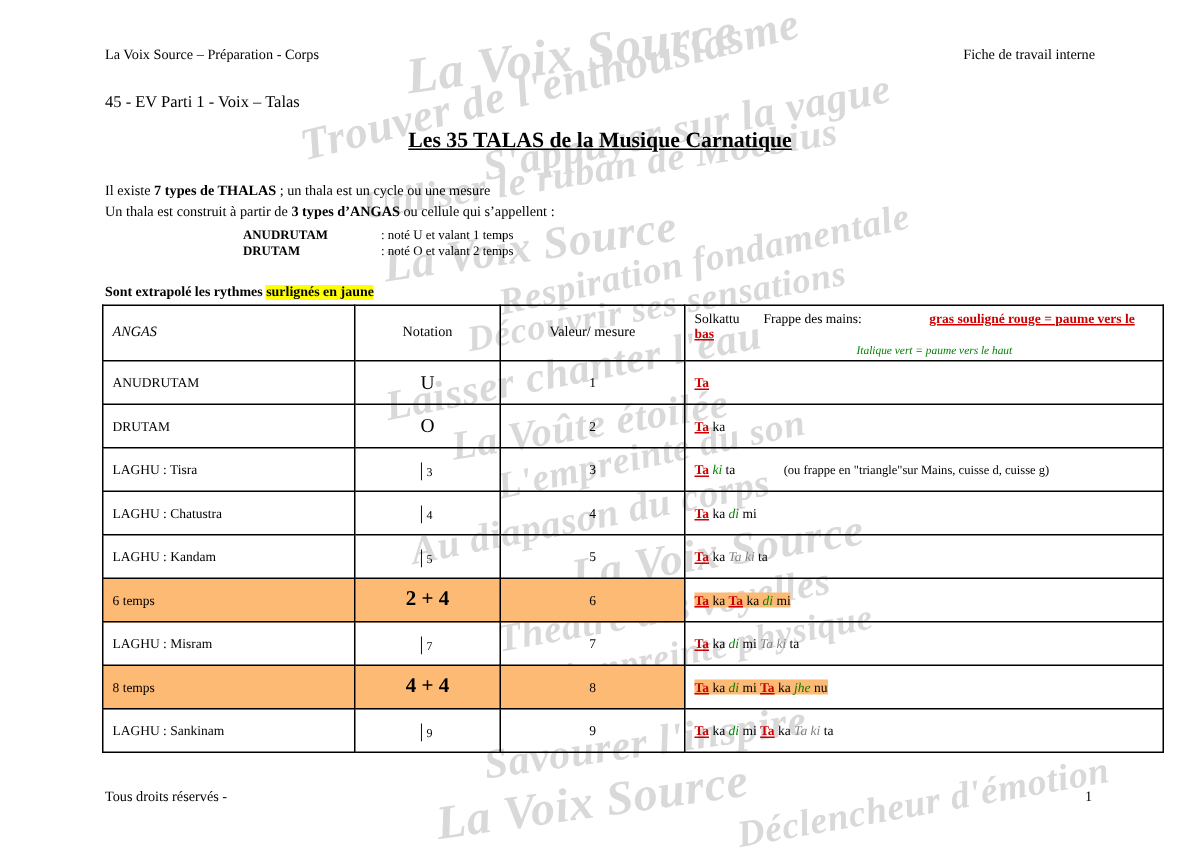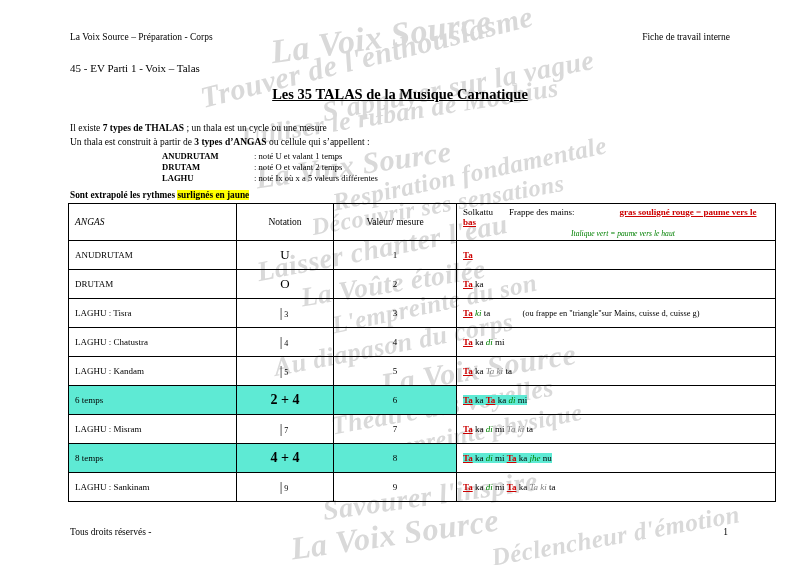--- a/index.html
+++ b/index.html
@@ -186,21 +186,21 @@
   }
   .sk .grey-it {
     color: #808080;
     font-style: italic;
   }
   .sk .note {
     margin-left: 30px;
     font-size: 8.4px;
   }
 
-  .cell-hl { background: #5eead4; }
+  .cell-hl { background: #fdba74; }
 
   .footer-left {
     position: absolute;
     bottom: 28px;
     left: 70px;
     font-size: 9.5px;
   }
   .footer-right {
     position: absolute;
     bottom: 28px;
@@ -251,24 +251,20 @@
     </div>
     <div class="angas-list">
       <div class="al-row">
         <span class="al-name">ANUDRUTAM</span>
         <span>: noté U et valant 1 temps</span>
       </div>
       <div class="al-row">
         <span class="al-name">DRUTAM</span>
         <span>: noté O et valant 2 temps</span>
       </div>
-      <div class="al-row">
-        <span class="al-name">LAGHU</span>
-        <span>: noté Ix  où  x a 5 valeurs différentes</span>
-      </div>
     </div>
   </div>
 
   <div class="extrapole">
     <span>Sont extrapolé les rythmes </span><span class="hl">surlignés en jaune</span>
   </div>
 
   <table class="main">
     <thead>
       <tr>

